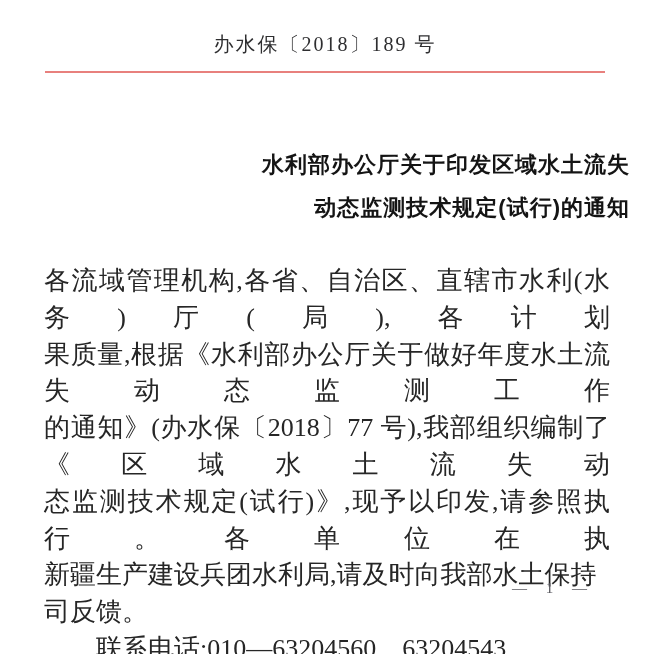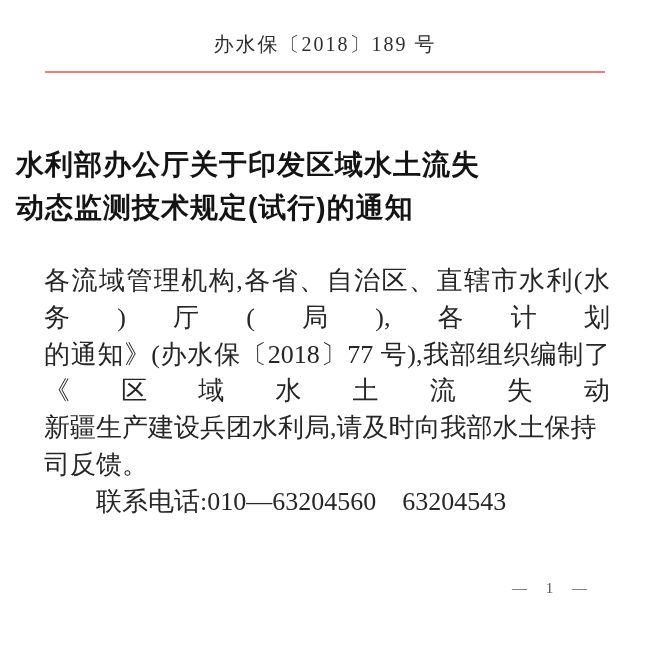--- a/index.html
+++ b/index.html
@@ -29,26 +29,26 @@
     position: absolute;
     top: 71px;
     left: 45px;
     width: 560px;
     height: 2px;
     background: #e8807d; 
   }
   .doc-title {
     position: absolute;
     top: 143px;
-    left: 16px;
+    left: 0;
     width: 630px;
-    text-align: left;
+    text-align: right;
     font-family: "Liberation Sans", "DejaVu Sans", sans-serif;
     font-weight: 700;
-    font-size: 28px;
+    font-size: 22px;
     line-height: 43px;
     color: #141414;
     letter-spacing: 1px;
   }
   .body-block {
     position: absolute;
     top: 263px;
     left: 44px;
     width: 566px;
     font-size: 26px;
@@ -86,21 +86,23 @@
   <div class="red-divider"></div>
 
   <div class="doc-title">
     <div>水利部办公厅关于印发区域水土流失</div>
     <div>动态监测技术规定(试行)的通知</div>
   </div>
 
   <div class="body-block">
     <div class="line full">各流域管理机构,各省、自治区、直辖市水利(水务)厅(局),各计划</div>
 
+    <div class="line full">果质量,根据《水利部办公厅关于做好年度水土流失动态监测工作</div>
     <div class="line full">的通知》(办水保〔2018〕77 号),我部组织编制了《区域水土流失动</div>
+    <div class="line full">态监测技术规定(试行)》,现予以印发,请参照执行。各单位在执</div>
     <div class="line">新疆生产建设兵团水利局,请及时向我部水土保持司反馈。</div>
 
     <div class="line indent">联系电话:010—63204560　63204543</div>
   </div>
 
   <div class="page-number">— 1 —</div>
 
 </div>
 
 </body></html>

